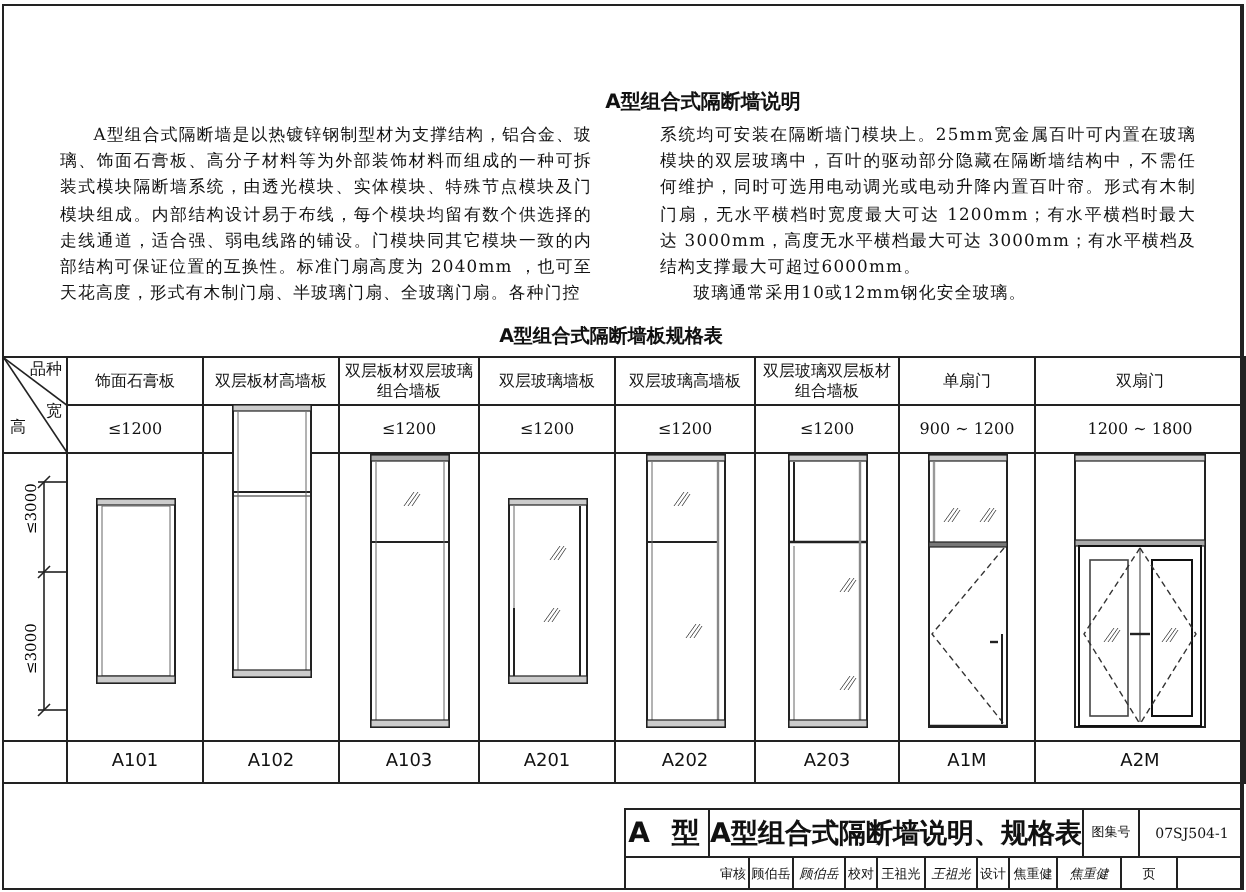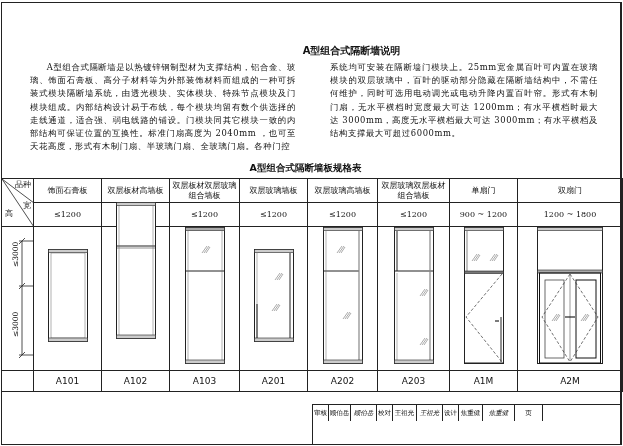--- a/index.html
+++ b/index.html
@@ -19,40 +19,41 @@
   .row-w td { height: 24px; }
   .row-draw td { height: 135px; vertical-align: bottom; position: relative; }
   .row-code td { height: 21px; font-family: "DejaVu Sans", sans-serif; font-size: 9px; }
   .corner { position: relative; }
   .corner svg { position: absolute; left: 0; top: 0; }
   .corner .lbl { position: absolute; font-size: 8px; }
   .dims { position: relative; }
   .panel-svg { display: block; margin: 0 auto; }
   .footer { position: absolute; left: 312px; top: 404px; width: 310px; height: 41px; border-left: 1.5px solid #222; border-top: 1.5px solid #222; }
   .footer .r1 { display: flex; height: 24px; border-bottom: 1px solid #222; }
-  .footer .r2 { display: flex; height: 16px; font-size: 6.5px; }
+  .footer .r2 { display: flex; height: 16px; font-size: 6.5px; margin-left: 46px; }
   .ft-type { width: 42px; font-family: "DejaVu Sans", sans-serif; font-weight: bold; font-size: 14px; display: flex; align-items: center; justify-content: center; border-right: 1px solid #222; letter-spacing: 3px; }
   .ft-title { flex: 1; font-family: "DejaVu Sans", sans-serif; font-weight: bold; font-size: 13.5px; display: flex; align-items: center; justify-content: center; border-right: 1px solid #222; white-space: nowrap; }
   .ft-lab { width: 28px; font-size: 6.5px; display: flex; align-items: center; justify-content: center; border-right: 1px solid #222; }
   .ft-val { width: 52px; font-size: 7px; display: flex; align-items: center; justify-content: center; }
   .r2 span { display: flex; align-items: center; justify-content: center; border-right: 1px solid #222; padding: 0 1px; white-space: nowrap; }
   .sig { font-style: italic; font-family: "DejaVu Serif", serif; }
 </style>
 </head>
 <body>
 
 <div class="frame"></div>
 
 <div class="title">A型组合式隔断墙说明</div>
 
 <div class="para para-left">
   <p class="indent">A型组合式隔断墙是以热镀锌钢制型材为支撑结构，铝合金、玻璃、饰面石膏板、高分子材料等为外部装饰材料而组成的一种可拆装式模块隔断墙系统，由透光模块、实体模块、特殊节点模块及门模块组成。内部结构设计易于布线，每个模块均留有数个供选择的走线通道，适合强、弱电线路的铺设。门模块同其它模块一致的内部结构可保证位置的互换性。标准门扇高度为 2040mm ，也可至天花高度，形式有木制门扇、半玻璃门扇、全玻璃门扇。各种门控</p>
 </div>
 <div class="para para-right">
   <p>系统均可安装在隔断墙门模块上。25mm宽金属百叶可内置在玻璃模块的双层玻璃中，百叶的驱动部分隐藏在隔断墙结构中，不需任何维护，同时可选用电动调光或电动升降内置百叶帘。形式有木制门扇，无水平横档时宽度最大可达 1200mm；有水平横档时最大达 3000mm，高度无水平横档最大可达 3000mm；有水平横档及结构支撑最大可超过6000mm。</p>
+  <p class="indent">玻璃通常采用10或12mm钢化安全玻璃。</p>
 </div>
 
 <div class="table-title">A型组合式隔断墙板规格表</div>
 
 <table class="spec">
   <colgroup>
     <col style="width:32px">
     <col style="width:68px">
       <col style="width:68px">
       <col style="width:70px">
@@ -264,20 +265,26 @@
     <td>A201</td>
     <td>A202</td>
     <td>A203</td>
     <td>A1M</td>
     <td>A2M</td>
   </tr>
 </tbody>
   </table>
 
 <div class="footer">
+  <div class="r1">
+    <div class="ft-type">A 型</div>
+    <div class="ft-title">A型组合式隔断墙说明、规格表</div>
+    <div class="ft-lab">图集号</div>
+    <div class="ft-val">07SJ504-1</div>
+  </div>
   <div class="r2">
     <span style="width:16px">审核</span>
     <span style="width:22px">顾伯岳</span>
     <span class="sig" style="width:26px">顾伯岳</span>
     <span style="width:16px">校对</span>
     <span style="width:24px">王祖光</span>
     <span class="sig" style="width:26px">王祖光</span>
     <span style="width:16px">设计</span>
     <span style="width:24px">焦重健</span>
     <span class="sig" style="width:32px">焦重健</span>

